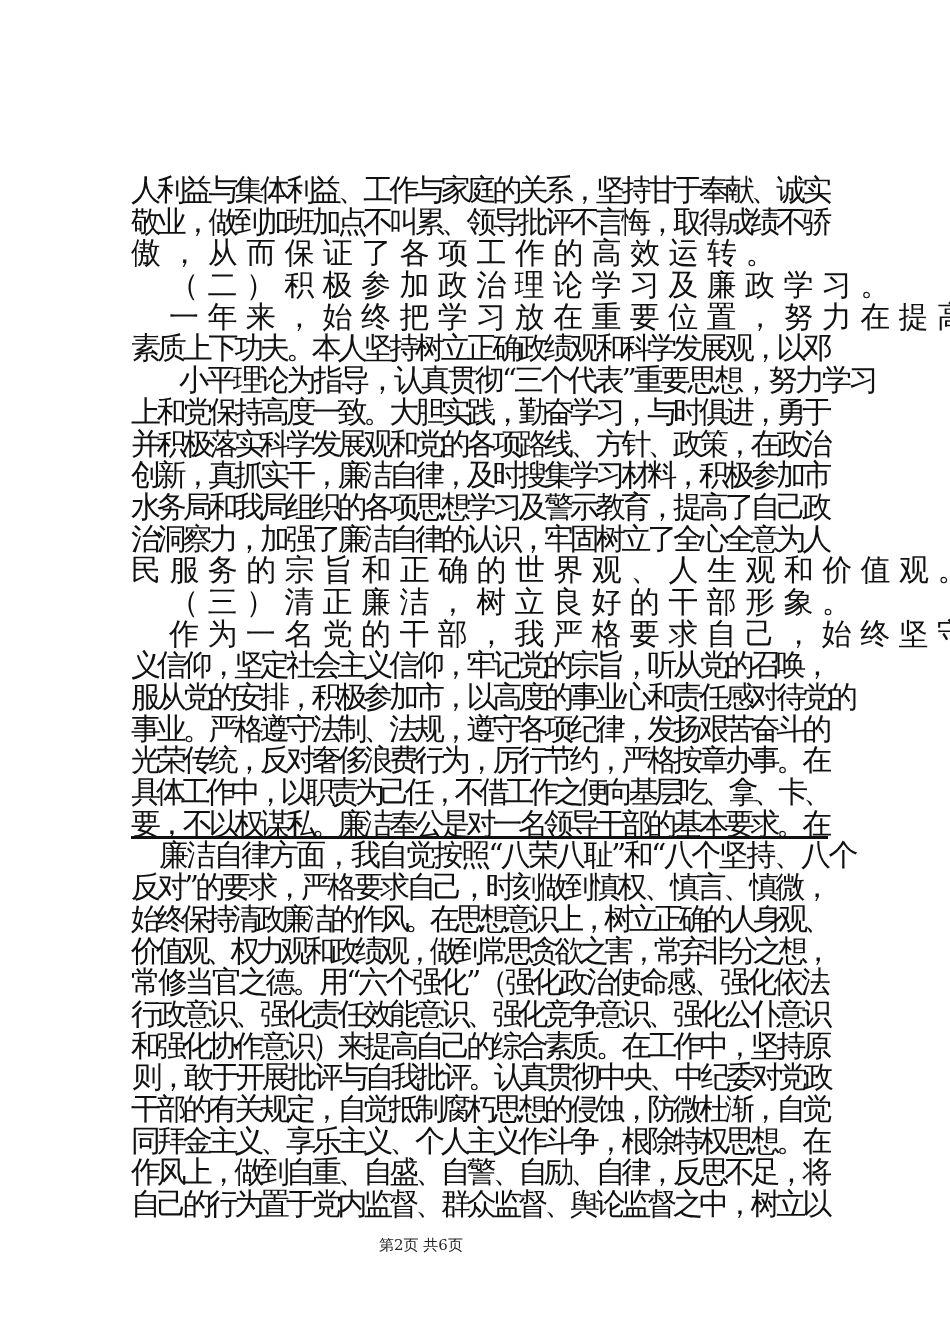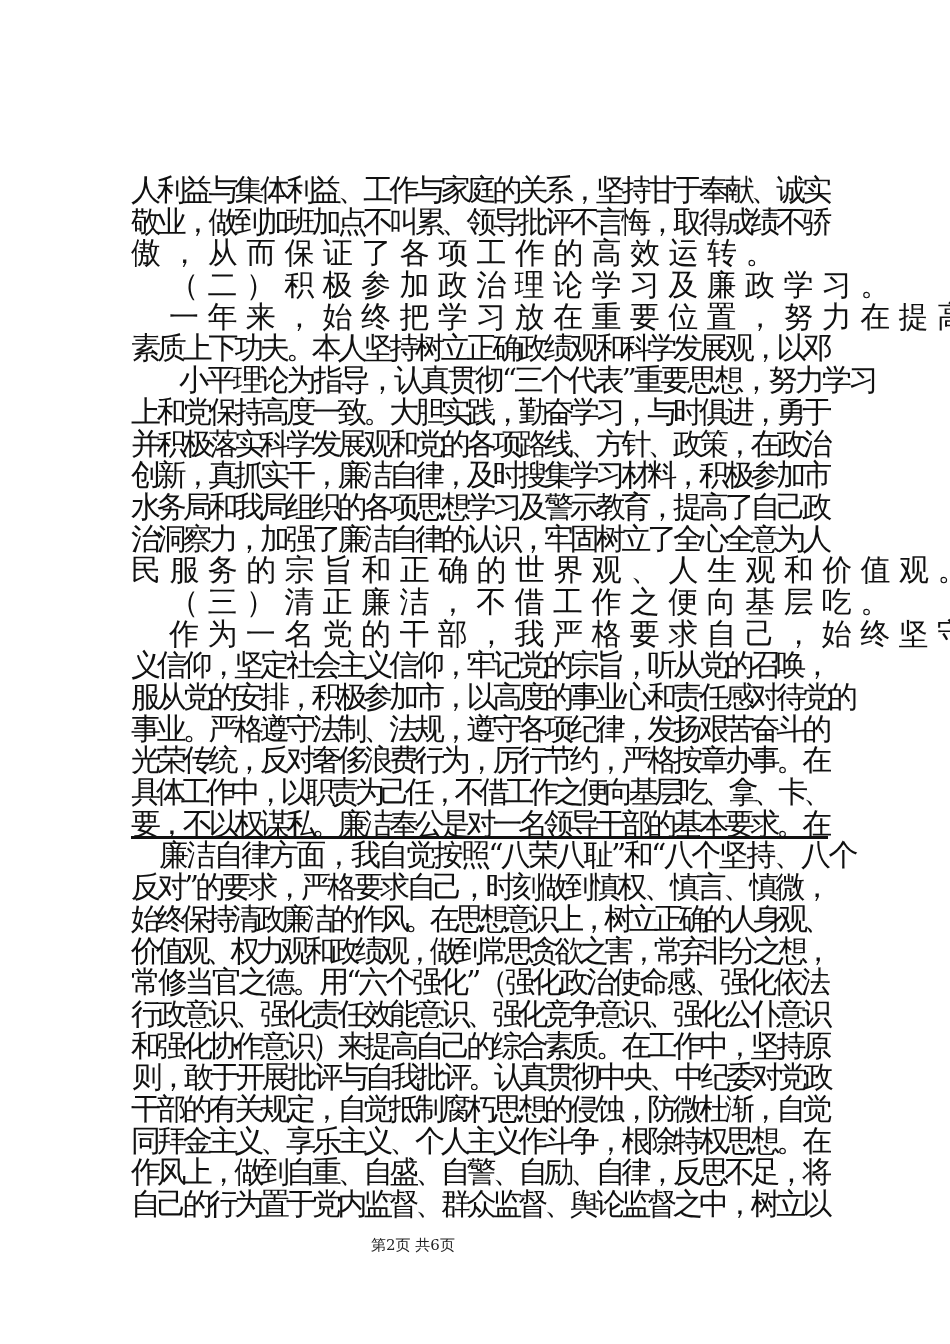--- a/index.html
+++ b/index.html
@@ -38,40 +38,41 @@
     }
     .footer {
       position: absolute;
       top: 1236px;
       left: 0;
       width: 826px;
       text-align: center;
       font-size: 15px;
       color: #222;
       font-family: "DejaVu Serif", "Liberation Serif", serif;
+      padding-left: 8px;
     }
   </style>
 </head>
 <body>
 
 <div class="page" id="page">
     <div class="line" style="letter-spacing: -4.18519px;">人利益与集体利益、工作与家庭的关系，坚持甘于奉献、诚实</div>
     <div class="line" style="letter-spacing: -4.18519px;">敬业，做到加班加点不叫累、领导批评不言悔，取得成绩不骄</div>
     <div class="line">傲，从而保证了各项工作的高效运转。</div>
     <div class="line indent heading">（二）积极参加政治理论学习及廉政学习。</div>
     <div class="line indent">一年来，始终把学习放在重要位置，努力在提高自身综合</div>
     <div class="line" style="letter-spacing: -4.18519px;">素质上下功夫。本人坚持树立正确政绩观和科学发展观，以邓</div>
     <div class="line" style="letter-spacing: -3.11111px; margin-left: 48px;">小平理论为指导，认真贯彻“三个代表”重要思想，努力学习</div>
     <div class="line" style="letter-spacing: -4.18519px;">上和党保持高度一致。大胆实践，勤奋学习，与时俱进，勇于</div>
     <div class="line" style="letter-spacing: -4.18519px;">并积极落实科学发展观和党的各项路线、方针、政策，在政治</div>
     <div class="line" style="letter-spacing: -4.18519px;">创新，真抓实干，廉洁自律，及时搜集学习材料，积极参加市</div>
     <div class="line" style="letter-spacing: -4.18519px;">水务局和我局组织的各项思想学习及警示教育，提高了自己政</div>
     <div class="line" style="letter-spacing: -4.18519px;">治洞察力，加强了廉洁自律的认识，牢固树立了全心全意为人</div>
     <div class="line">民服务的宗旨和正确的世界观、人生观和价值观。</div>
-    <div class="line indent heading">（三）清正廉洁，不借工作之便向基层吃。</div>
+    <div class="line indent heading">（三）清正廉洁，树立良好的干部形象。</div>
     <div class="line indent">作为一名党的干部，我严格要求自己，始终坚守马克思主</div>
     <div class="line" style="letter-spacing: -4.18519px;">义信仰，坚定社会主义信仰，牢记党的宗旨，听从党的召唤，</div>
     <div class="line" style="letter-spacing: -4.18519px;">服从党的安排，积极参加市，以高度的事业心和责任感对待党的</div>
     <div class="line" style="letter-spacing: -4.18519px;">事业。严格遵守法制、法规，遵守各项纪律，发扬艰苦奋斗的</div>
     <div class="line" style="letter-spacing: -4.18519px;">光荣传统，反对奢侈浪费行为，厉行节约，严格按章办事。在</div>
     <div class="line" style="letter-spacing: -5.10714px;">具体工作中，以职责为己任，不借工作之便向基层吃、拿、卡、</div>
     <div class="line" style="letter-spacing: -4.18519px; text-decoration: underline;">要，不以权谋私。廉洁奉公是对一名领导干部的基本要求。在</div>
     <div class="line" style="letter-spacing: -2.55556px; margin-left: 28px;">廉洁自律方面，我自觉按照“八荣八耻”和“八个坚持、八个</div>
     <div class="line" style="letter-spacing: -3.62963px;">反对”的要求，严格要求自己，时刻做到慎权、慎言、慎微，</div>
     <div class="line" style="letter-spacing: -5.10714px;">始终保持清政廉洁的作风。在思想意识上，树立正确的人身观、</div>

